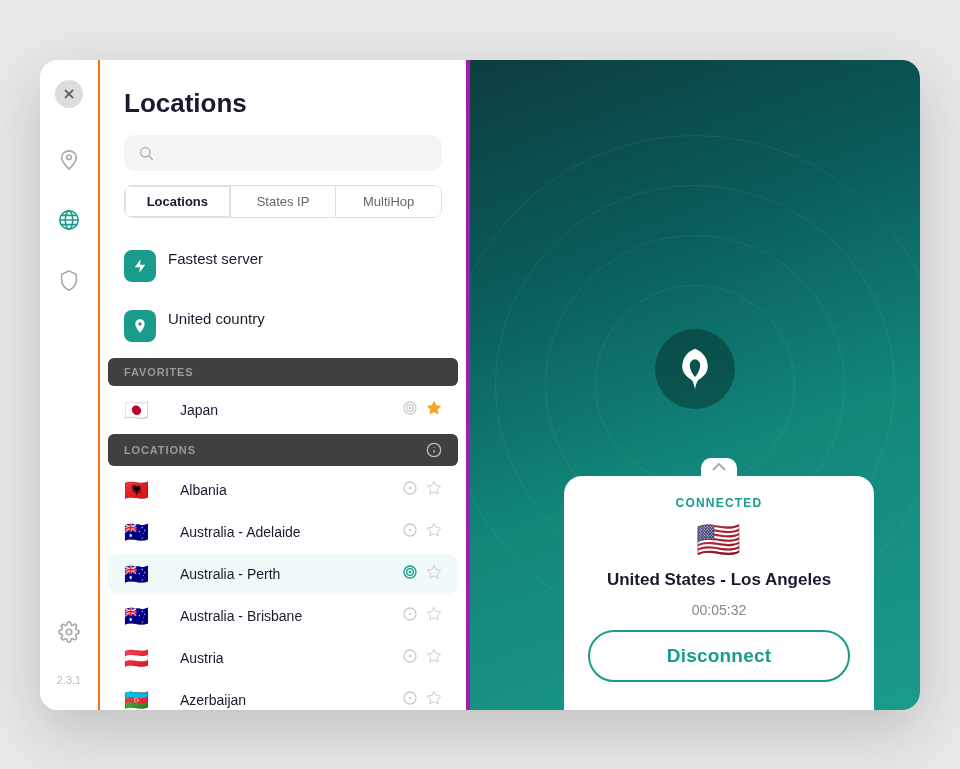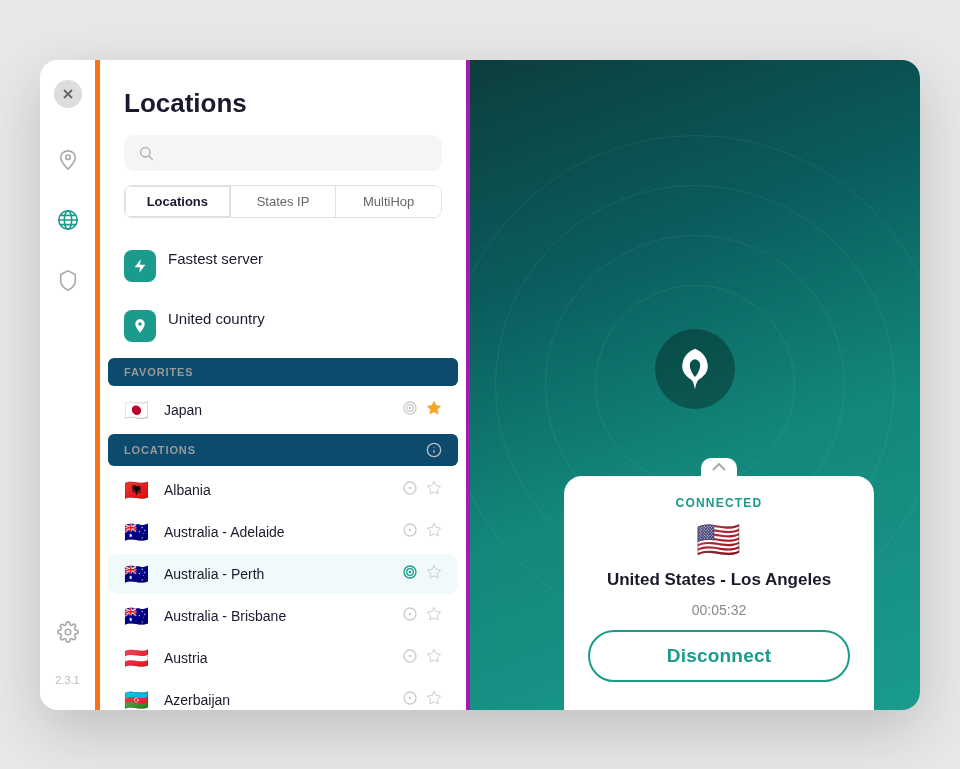--- a/index.html
+++ b/index.html
@@ -24,21 +24,21 @@
     }
     
     .sidebar {
       width: 60px;
       background: #fff;
       display: flex;
       flex-direction: column;
       align-items: center;
       padding: 20px 0;
       gap: 24px;
-      border-right: 5px solid #f97316;
+      border-right: 2px solid #f97316;
       position: relative;
       z-index: 2;
     }
     .sidebar-close {
       width: 28px;
       height: 28px;
       border-radius: 50%;
       background: #ddd;
       display: flex;
       align-items: center;
@@ -162,21 +162,21 @@
     }
     .quick-item-icon svg { width: 16px; height: 16px; }
     .quick-item-label {
       font-size: 15px;
       font-weight: 500;
       color: #1a1a2e;
     }
 
     .section-header {
       padding: 8px 16px;
-      background: #0c4a6e;
+      background: #404040;
       font-size: 11px;
       font-weight: 700;
       color: #999;
       letter-spacing: 0.08em;
       display: flex;
       align-items: center;
       justify-content: space-between;
       border-radius: 6px;
       margin: 4px 0;
     }
@@ -199,20 +199,21 @@
       overflow: hidden;
       flex-shrink: 0;
       font-size: 20px;
       line-height: 1;
     }
     .location-name {
       flex: 1;
       font-size: 14px;
       color: #1a1a2e;
       font-weight: 400;
+      margin-left: 16px;
     }
     .location-actions {
       display: flex;
       align-items: center;
       gap: 8px;
     }
     .signal-icon { color: #ccc; }
     .signal-icon svg { width: 16px; height: 16px; }
     .star-icon { color: #ccc; cursor: pointer; }
     .star-icon.filled { color: #f5a623; }

